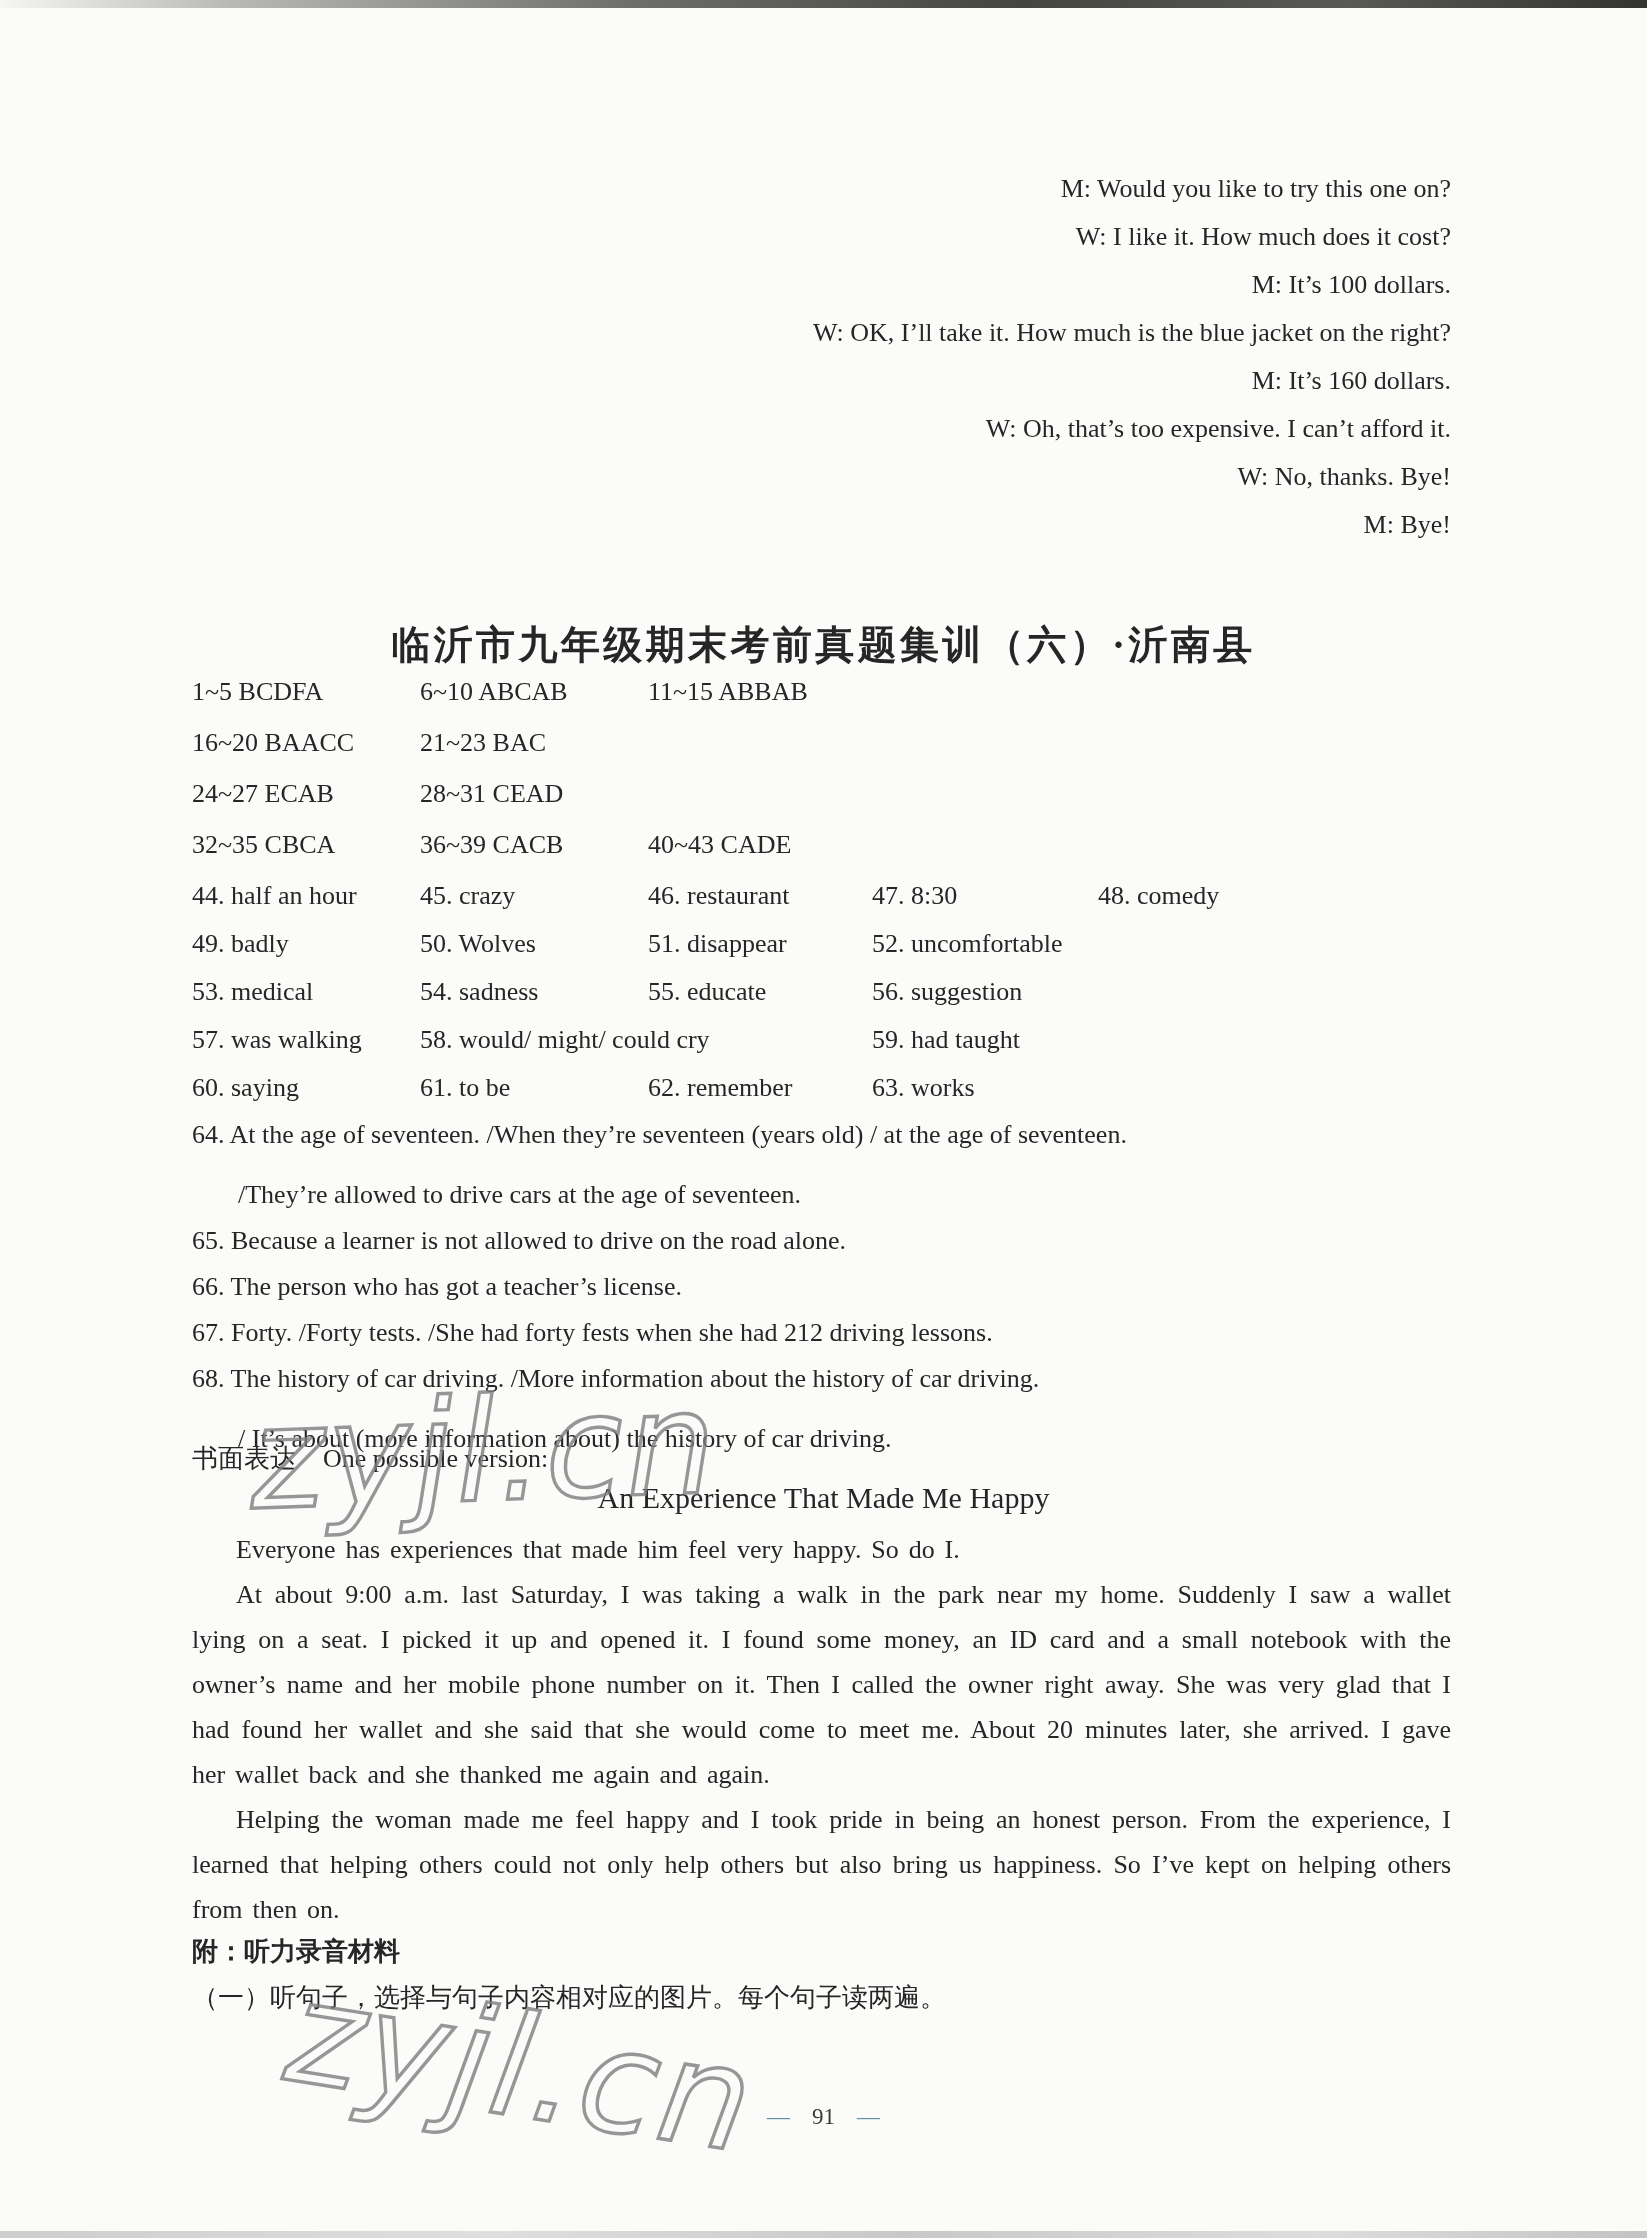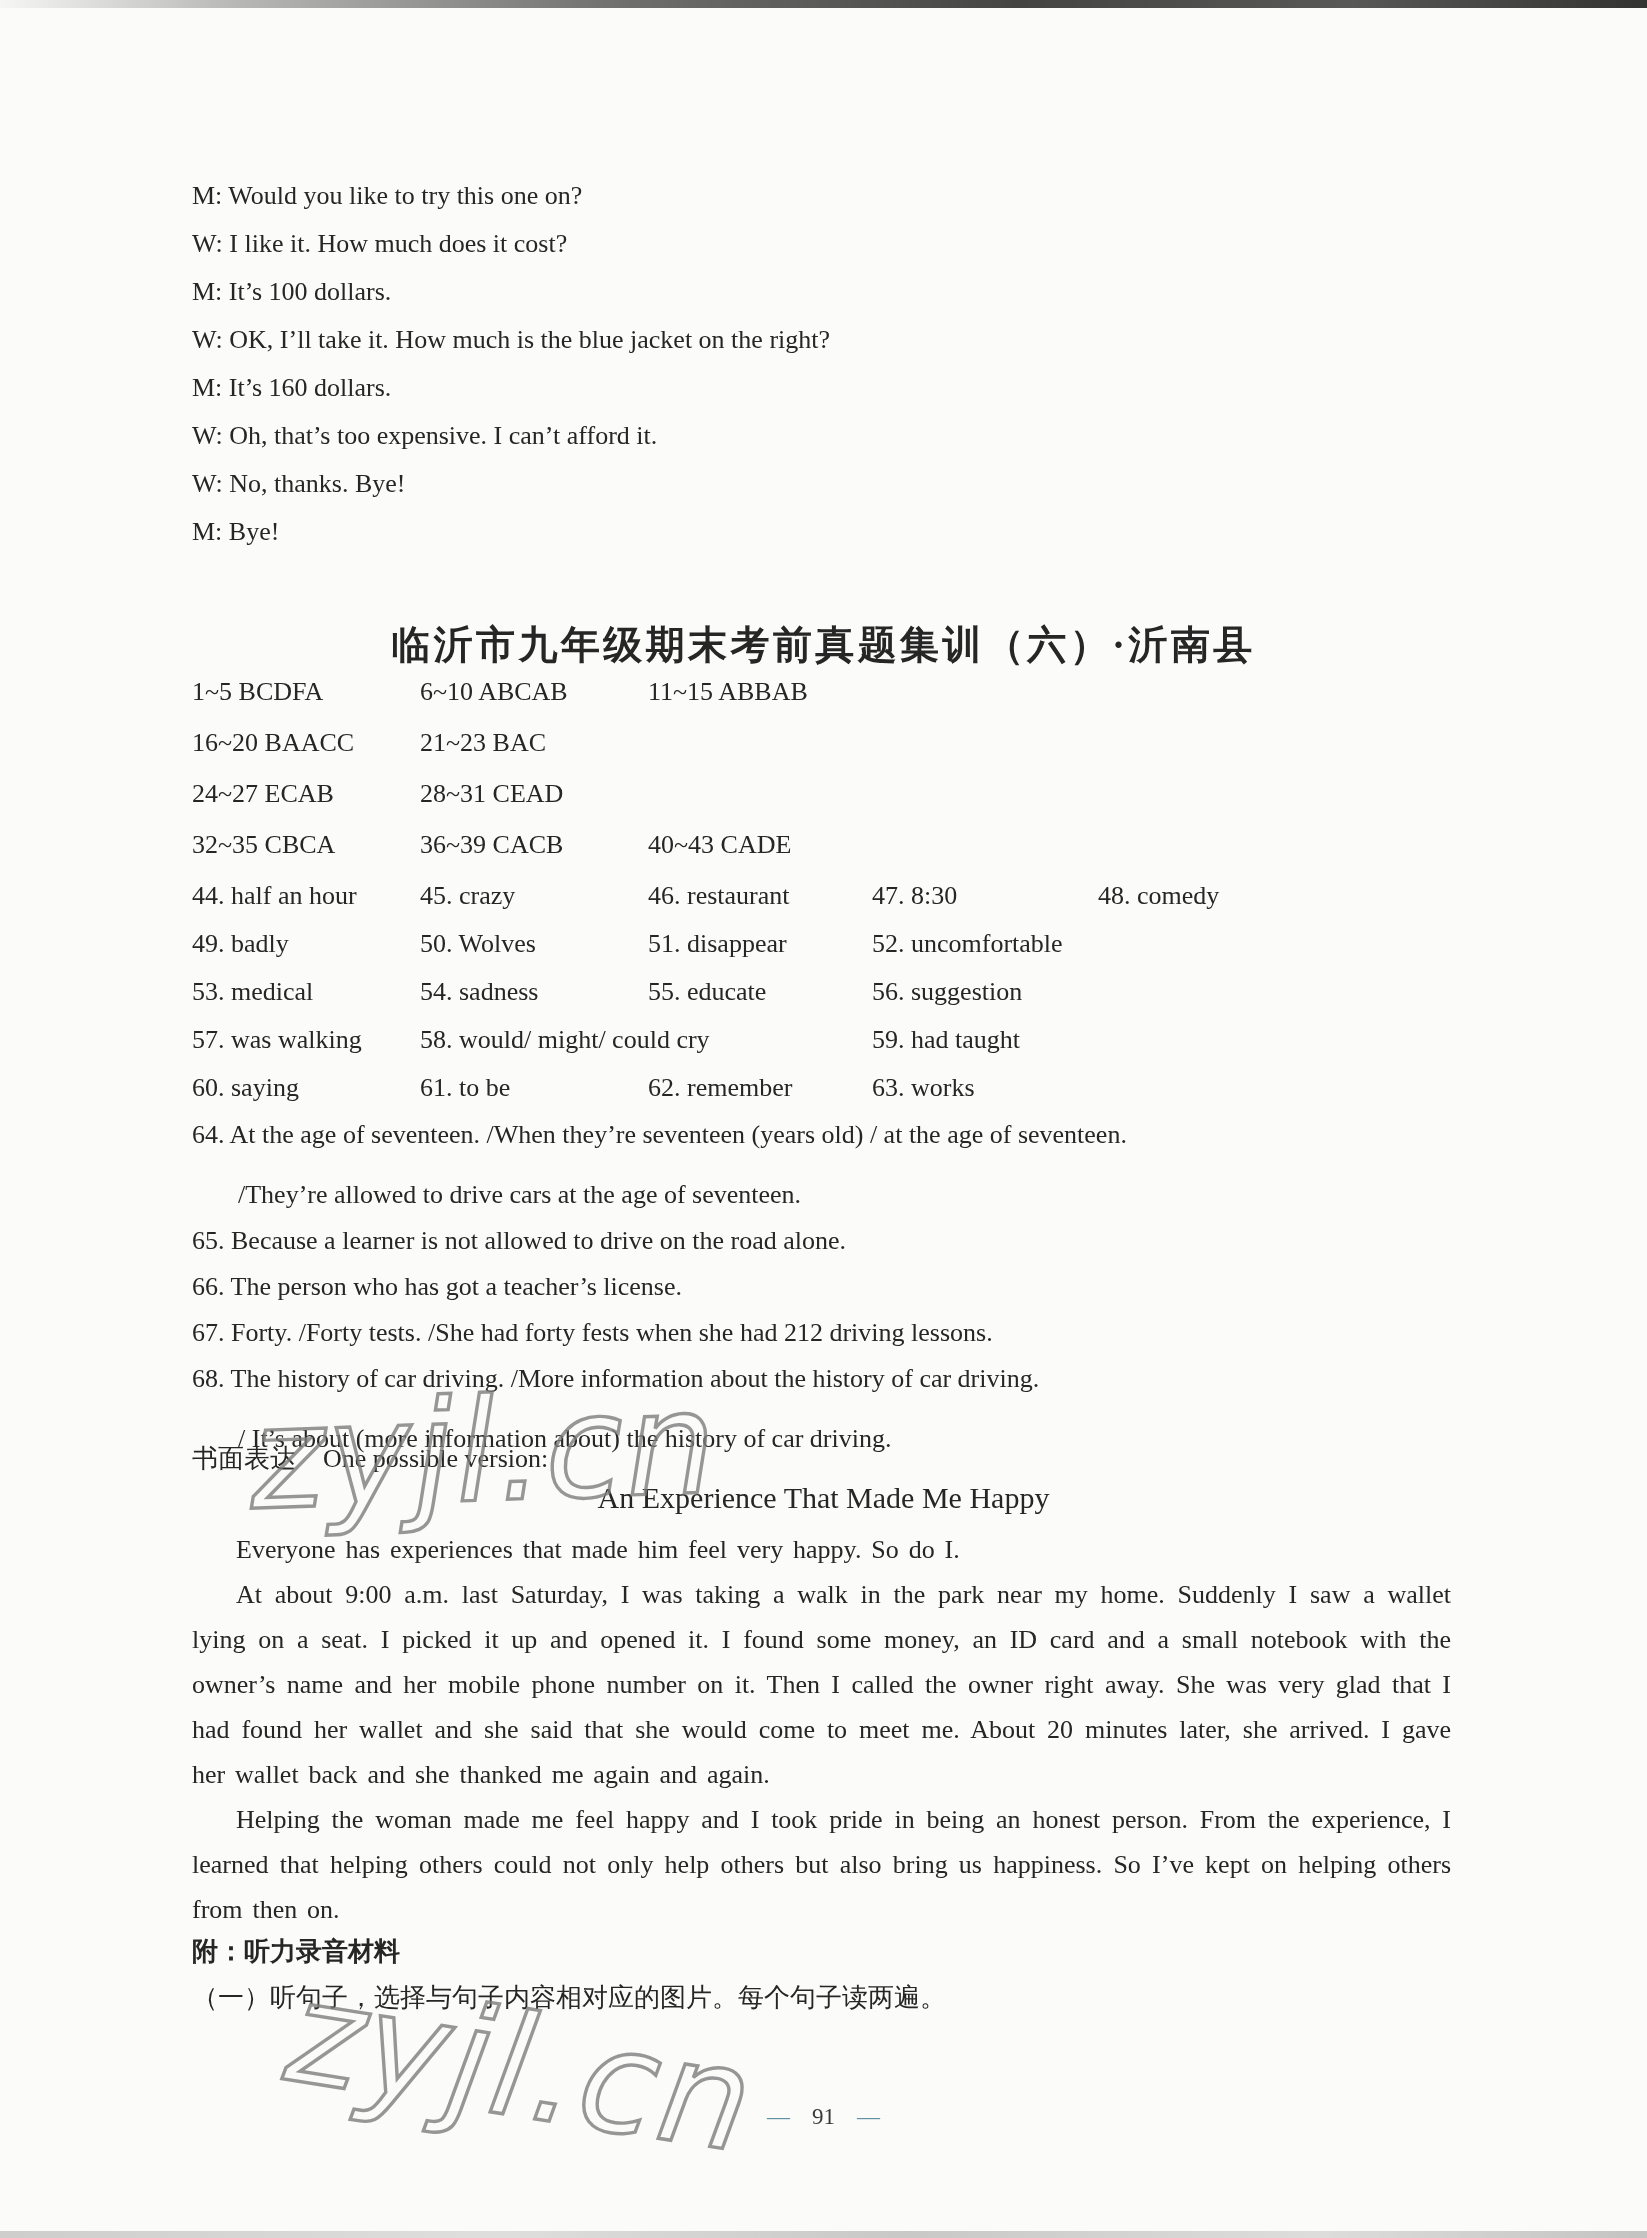--- a/index.html
+++ b/index.html
@@ -43,21 +43,21 @@
     white-space:nowrap;
     pointer-events:none;
   }
   .wm1{left:250px;top:1368px;transform:rotate(-2deg);}
   .wm2{left:287px;top:1984px;transform:rotate(9deg);}
 
   
   .col{position:absolute;left:192px;width:1259px;}
   .line{height:48px;line-height:48px;white-space:nowrap;font-size:26px;}
 
-  .sec-dialogue{top:172px;}
+  .sec-dialogue{top:165px;text-align:right;}
 
   .sec-title{
     top:618px;left:0;width:1647px;
     text-align:center;
     font-size:39px;font-weight:bold;letter-spacing:3.4px;
   }
 
   .sec-choice{top:666px;}
   .sec-choice .row{height:51px;line-height:51px;display:flex;font-size:26px;}
   .sec-fill{top:872px;}

